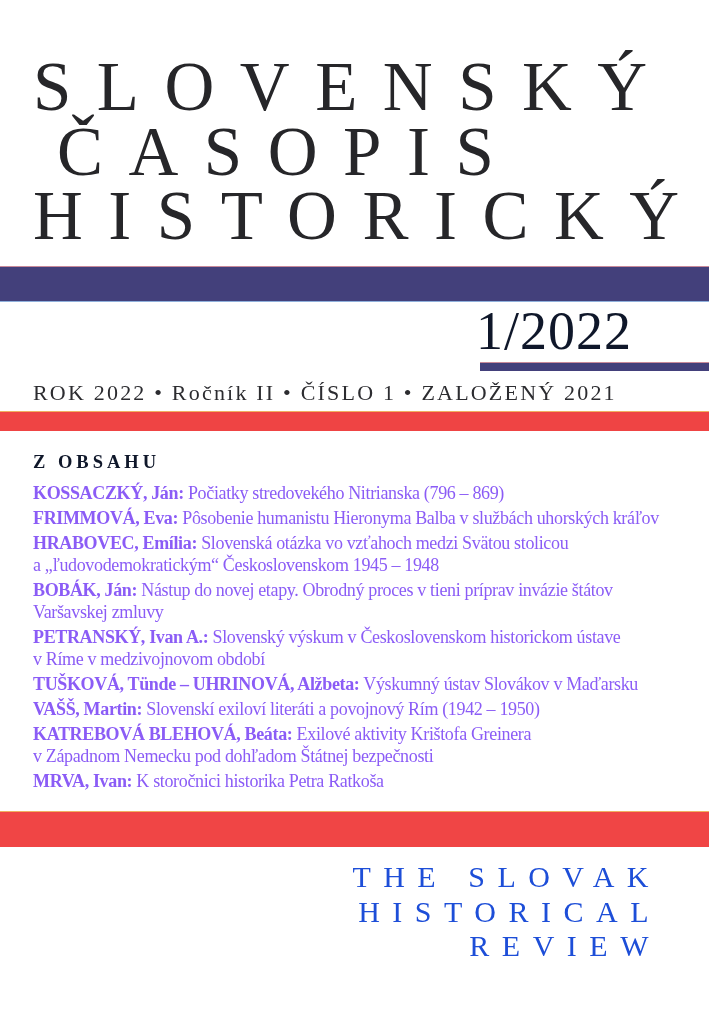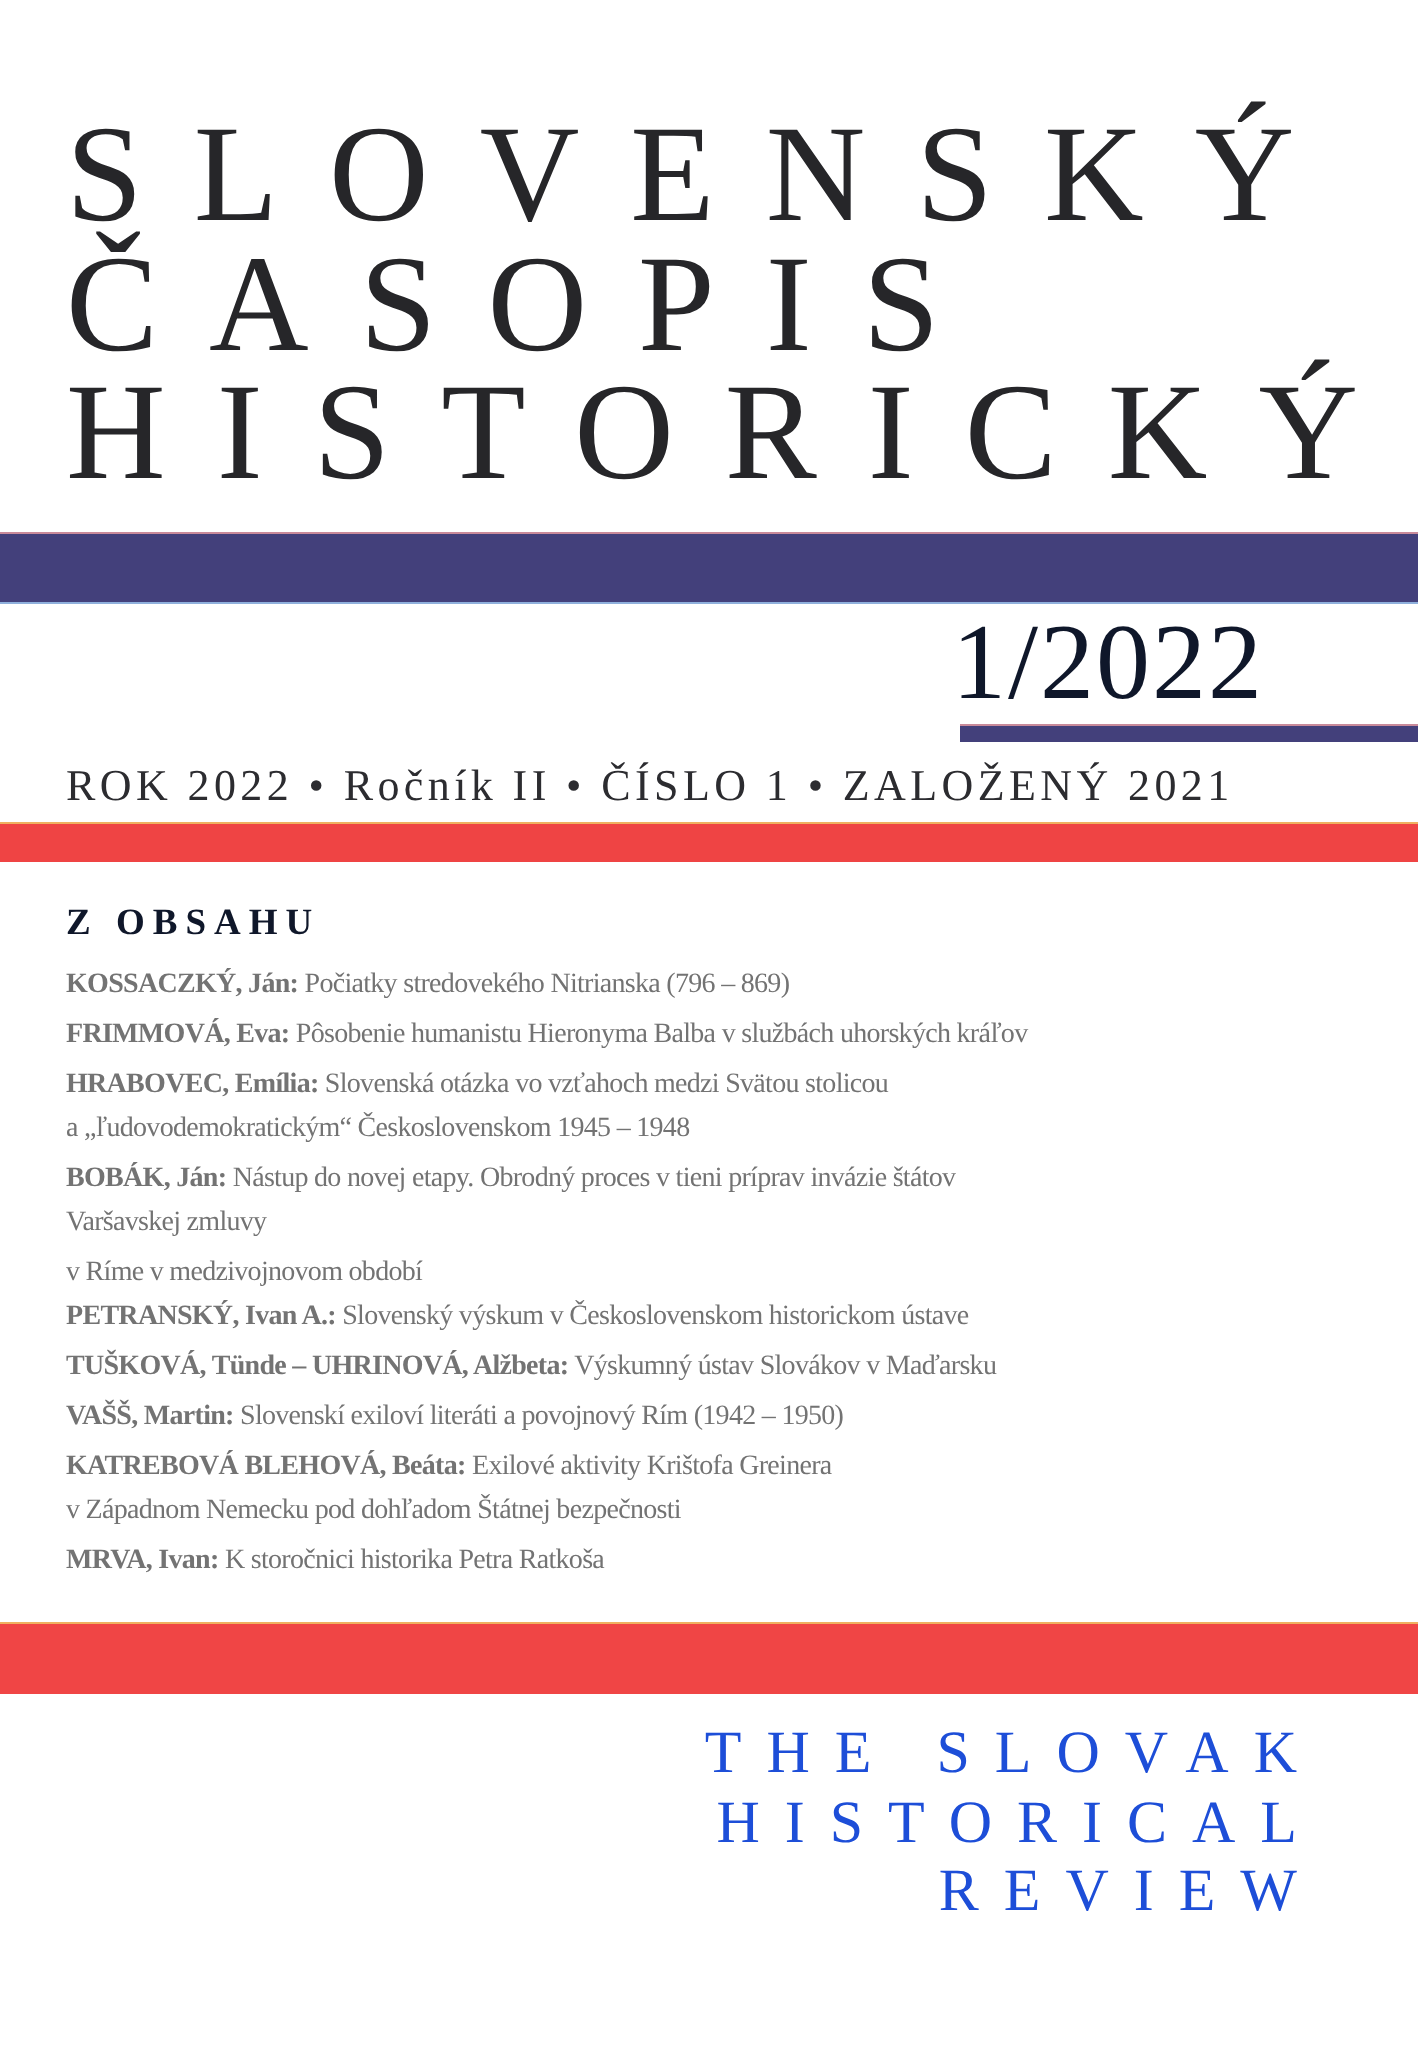--- a/index.html
+++ b/index.html
@@ -8,21 +8,21 @@
 
     .title-line {
       position: absolute; left: 33px;
       font-family: "Liberation Serif", serif;
       font-size: 69px; line-height: 58px;
       letter-spacing: 25.5px;
       color: #262629;
       white-space: nowrap;
     }
     #t1 { top: 58px; }
-    #t2 { top: 123px; }
+    #t2 { top: 123px; margin-left: 24px; }
     #t3 { top: 187px; }
 
     .band { position: absolute; left: 0; width: 709px; }
     #band-blue { top: 266px; height: 36px; background: #43407b; border-top: 1px solid #c98a9a; border-bottom: 1px solid #8fb0dc; }
     #issue-number {
       position: absolute; left: 476px; top: 304px;
       font-size: 54px; line-height: 54px; color: #0f172a; letter-spacing: 1px;
       white-space: nowrap;
     }
     #band-blue-small { position: absolute; left: 480px; top: 362px; width: 229px; height: 9px; background: #43407b; border-top: 1px solid #c98a9a; }
@@ -31,21 +31,21 @@
       font-size: 22px; line-height: 22px; letter-spacing: 2.2px; color: #2c2c30; white-space: nowrap;
     }
     #band-red-1 { top: 411px; height: 20px; background: #ef4444; border-top: 1px solid #f0b060; }
 
     #contents-heading {
       position: absolute; left: 33px; top: 452px;
       font-size: 18.5px; font-weight: bold; letter-spacing: 4px; color: #0f172a; white-space: nowrap;
     }
     #contents { position: absolute; left: 33px; top: 482px; width: 670px; }
     .entry { margin-bottom: 3px; }
-    .entry-line { font-size: 14px; line-height: 22px; white-space: nowrap; color: #737373; letter-spacing: -0.35px; font-family: Liberation Serif, serif; }
+    .entry-line { font-size: 18px; line-height: 22px; white-space: nowrap; color: #8b5cf6; letter-spacing: -0.35px; font-family: Liberation Serif, serif; }
     .author { font-weight: bold; }
 
     #band-red-2 { top: 811px; height: 36px; background: #f04545; border-top: 1px solid #f0b060; }
 
     .en-line {
       position: absolute; right: 48px;
       font-size: 30px; line-height: 30px; letter-spacing: 12.5px; color: #1d4ed8; white-space: nowrap;
       text-align: right;
     }
     #en1 { top: 862px; }
@@ -79,22 +79,22 @@
     </div>
     <div class="entry">
       <div class="entry-line"><span class="author">HRABOVEC, Emília:</span><span> Slovenská otázka vo vzťahoch medzi Svätou stolicou</span></div>
       <div class="entry-line">a „ľudovodemokratickým“ Československom 1945 – 1948</div>
     </div>
     <div class="entry">
       <div class="entry-line"><span class="author">BOBÁK, Ján:</span><span> Nástup do novej etapy. Obrodný proces v tieni príprav invázie štátov</span></div>
       <div class="entry-line">Varšavskej zmluvy</div>
     </div>
     <div class="entry">
+      <div class="entry-line"><span class="author">PETRANSKÝ, Ivan A.:</span><span> Slovenský výskum v Československom historickom ústave</span></div>
       <div class="entry-line">v Ríme v medzivojnovom období</div>
-      <div class="entry-line"><span class="author">PETRANSKÝ, Ivan A.:</span><span> Slovenský výskum v Československom historickom ústave</span></div>
     </div>
     <div class="entry">
       <div class="entry-line"><span class="author">TUŠKOVÁ, Tünde – UHRINOVÁ, Alžbeta:</span><span> Výskumný ústav Slovákov v Maďarsku</span></div>
     </div>
     <div class="entry">
       <div class="entry-line"><span class="author">VAŠŠ, Martin:</span><span> Slovenskí exiloví literáti a povojnový Rím (1942 – 1950)</span></div>
     </div>
     <div class="entry">
       <div class="entry-line"><span class="author">KATREBOVÁ BLEHOVÁ, Beáta:</span><span> Exilové aktivity Krištofa Greinera</span></div>
       <div class="entry-line">v Západnom Nemecku pod dohľadom Štátnej bezpečnosti</div>

